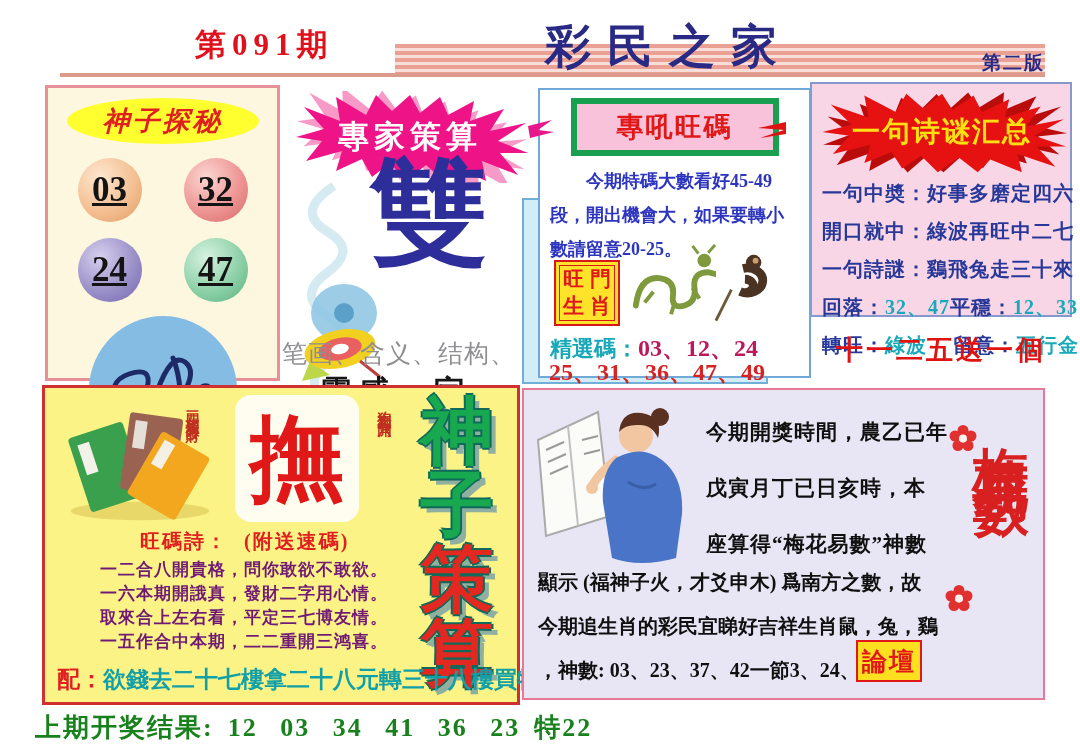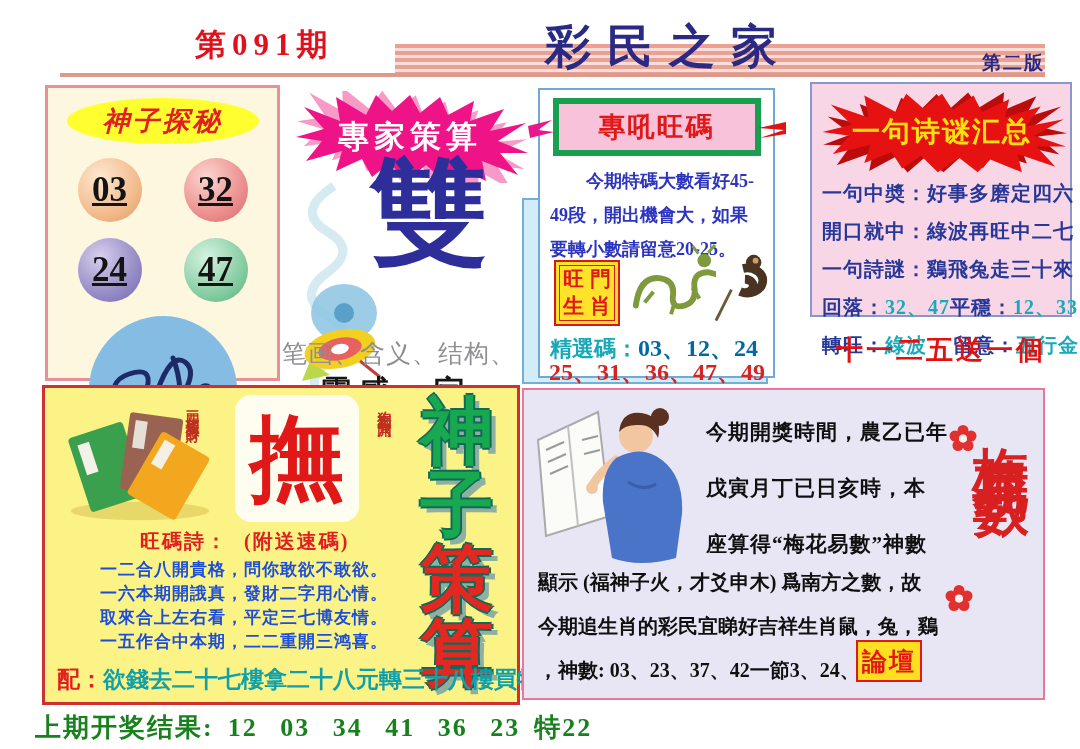--- a/index.html
+++ b/index.html
@@ -39,33 +39,33 @@
     color:#ffffff; font-size:31px; font-weight:bold; letter-spacing:5px; font-family:"Liberation Sans","DejaVu Sans",sans-serif; }
   .ribbon { left:-6px; top:95px; width:100px; height:240px; }
   .big-shuang { left:90px; top:70px; font-size:118px; line-height:1; font-weight:bold; color:#2e2e9a; }
   .tops { left:12px; top:190px; width:130px; height:110px; }
   .gray-line { left:2px; top:252px; width:268px; font-size:25px; color:#8f8f93; letter-spacing:1px; white-space:nowrap; }
   .black-line { left:40px; top:286px; font-size:31px; font-weight:bold; color:#161616; letter-spacing:7px;
     font-family:"Liberation Sans","DejaVu Sans",sans-serif; }
 
   
   .boxC-under { left:522px; top:198px; width:246px; height:186px; background:#d2ecf8; border:2px solid #70b0d8; z-index:1; }
-  .boxC { left:538px; top:88px; width:237px; height:290px; background:#ffffff; border:2px solid #70a8d8; z-index:2; }
+  .boxC { left:538px; top:88px; width:273px; height:290px; background:#ffffff; border:2px solid #70a8d8; z-index:2; }
   .wangma-frame { margin:8px auto 0; width:208px; height:58px; background:#18a050; padding:6px; }
   .wangma-inner { width:100%; height:100%; background:#f8c2da; display:flex; align-items:center; justify-content:center;
     color:#e01818; font-size:27px; font-weight:bold; letter-spacing:2px; }
   .boxC-body { margin:8px 10px 0; font-size:18px; line-height:1.9; color:#2d35be; text-indent:2em; font-weight:bold; }
   .zodiac-box { left:14px; top:170px; width:66px; height:66px; border:2px solid #d81818; background:#ffe22a; padding:3px; }
   .zodiac-grid { width:100%; height:100%; border:1px solid #d81818; display:grid; grid-template-columns:1fr 1fr; }
   .zodiac-grid span { font-size:21px; font-weight:bold; color:#e01818; text-align:center; line-height:27px; }
   .dragon { left:88px; top:150px; width:88px; height:86px; }
   .snake { left:174px; top:144px; width:58px; height:92px; }
   .picks1 { left:10px; top:242px; white-space:nowrap; }
   .picks-label { color:#18a8b8; font-size:22px; font-weight:bold; }
-  .picks-green { color:#0369a1; font-size:24px; font-weight:bold;text-align:right; }
+  .picks-green { color:#be185d; font-size:24px; font-weight:bold;text-align:right; }
   .picks2 { left:6px; top:266px; width:222px; text-align:center; color:#d42424; font-size:24px; font-weight:bold; }
   .spike-left { left:-12px; top:28px; width:26px; height:24px; }
   .spike-right { left:218px; top:30px; width:28px; height:22px; }
 
   
   .boxD { left:810px; top:82px; width:262px; height:235px; background:#f8d6e6; border:2px solid #8898cc; }
   .burst-red-wrap { left:4px; top:6px; width:252px; height:84px; }
   .burst-red-text { left:4px; top:6px; width:252px; height:84px; display:flex; align-items:center; justify-content:center;
     color:#ffe010; font-size:28px; font-weight:bold; letter-spacing:2px; font-family:"Liberation Sans","DejaVu Sans",sans-serif; }
   .shimi-rows { left:10px; top:96px; width:246px; }
@@ -82,21 +82,21 @@
     display:flex; align-items:center; justify-content:center; }
   .fu-char { font-size:94px; font-weight:bold; color:#e01818; line-height:1; }
   .vright { left:330px; top:12px; height:146px; font-size:14px; letter-spacing:2px; }
   .shenzice-col { left:358px; top:6px; width:108px; text-align:center; font-family:"DejaVu Sans","Liberation Sans",sans-serif; }
   .bubble { font-size:73px; line-height:74px; font-weight:bold;
     text-shadow:2px 0 #0f6a5a,-2px 0 #0f6a5a,0 2px #0f6a5a,0 -2px #0f6a5a,6px 6px 0 #8fb0a0; }
   .bubble-green { color:#17a850; }
   .bubble-red { color:#e22820; }
   .poem-title { left:95px; top:140px; font-size:20px; font-weight:bold; color:#e02020; letter-spacing:2px; }
   .poem-note { margin-left:16px; }
-  .poem { left:55px; top:170px; font-size:17px; line-height:24px; font-weight:bold; color:#1d4ed8; letter-spacing:1px; }
+  .poem { left:55px; top:170px; font-size:17px; line-height:24px; font-weight:bold; color:#701a75; letter-spacing:1px; }
   .tip { left:12px; top:276px; font-size:23px; font-weight:bold; white-space:nowrap; }
   .tip-label { color:#e02020; }
   .tip-text { color:#12a0a8; }
 
   
   .boxF { left:522px; top:388px; width:523px; height:312px; background:#e8e6f4; border:2px solid #e87898; }
   .woman { left:8px; top:6px; width:170px; height:168px; }
   .mh-lines123 { left:182px; top:14px; width:268px; font-size:21px; line-height:56px; color:#101010; font-weight:bold; letter-spacing:1px; }
   .mh-lines456 { left:14px; top:170px; width:436px; font-size:20px; line-height:44px; color:#101010; font-weight:bold; }
   .forum { left:332px; top:250px; width:66px; height:42px; background:#ffe020; border:2px solid #e01818;

